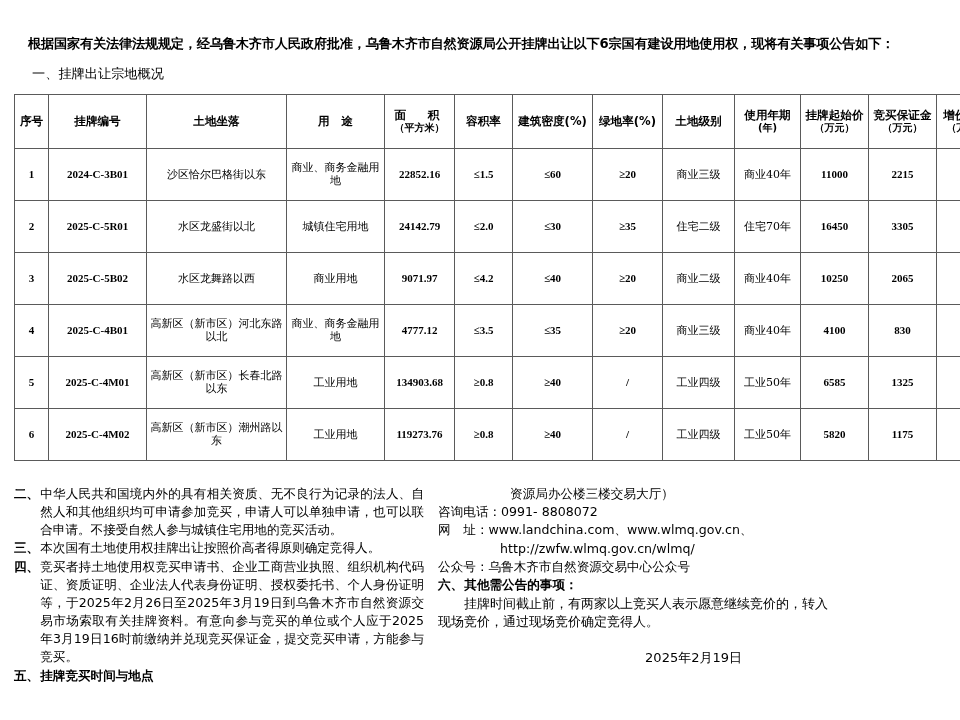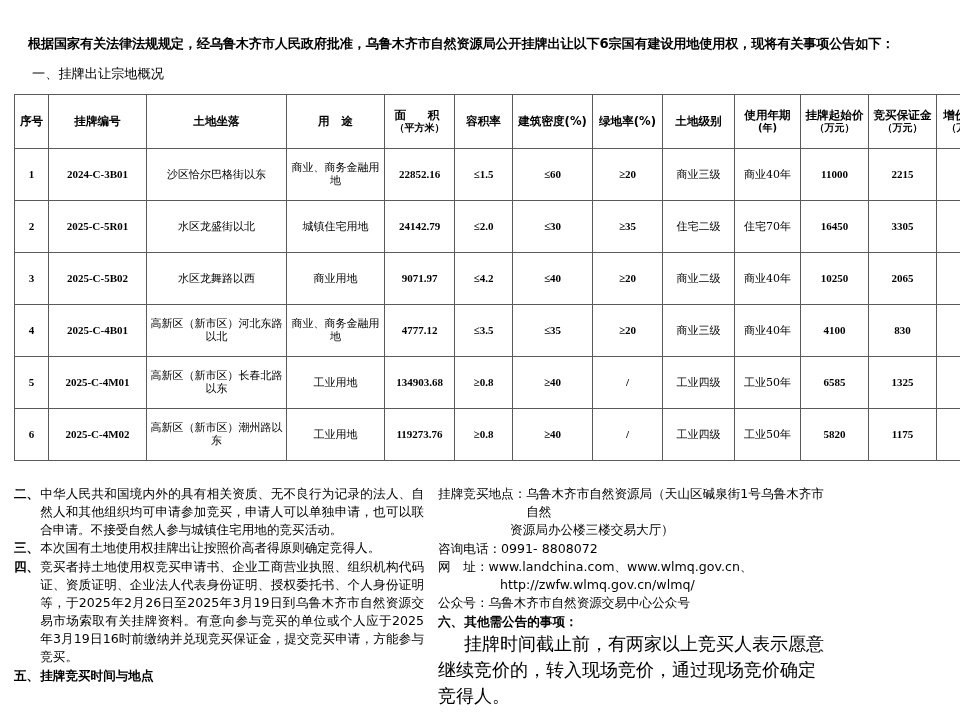--- a/index.html
+++ b/index.html
@@ -118,21 +118,21 @@
     padding-right: 1px;
   }
   .clause .ctext {
     flex: 1 1 auto;
     text-align: justify;
   }
   .clause.bold-all .ctext { font-weight: bold; }
 
   .sub-line {
     font-family: "DejaVu Sans", "Liberation Sans", sans-serif;
-    font-size: 18px;
+    font-size: 13px;
     line-height: 1.42;
     padding-left: 28px;
   }
 
   .info-row {
     font-family: "DejaVu Sans", "Liberation Sans", sans-serif;
     font-size: 12.6px;
     line-height: 1.45;
     display: flex;
   }
@@ -338,24 +338,20 @@
 
       <div class="clause bold-all">
         <span class="marker">五、</span>
         <span class="ctext">挂牌竞买时间与地点</span>
       </div>
 
     </div>
 
     <div class="col-right">
 
-      <div class="info-row">
-        <span class="label">挂牌竞买地点：</span>
-        <span class="value">乌鲁木齐市自然资源局（天山区碱泉街1号乌鲁木齐市自然</span>
-      </div>
       <div class="venue-second">资源局办公楼三楼交易大厅）</div>
 
       <div class="info-row">
         <span class="label">咨询电话：</span>
         <span class="value">0991- 8808072</span>
       </div>
 
       <div class="info-row">
         <span class="label">网　址：</span>
         <span class="value">www.landchina.com、www.wlmq.gov.cn、</span>

